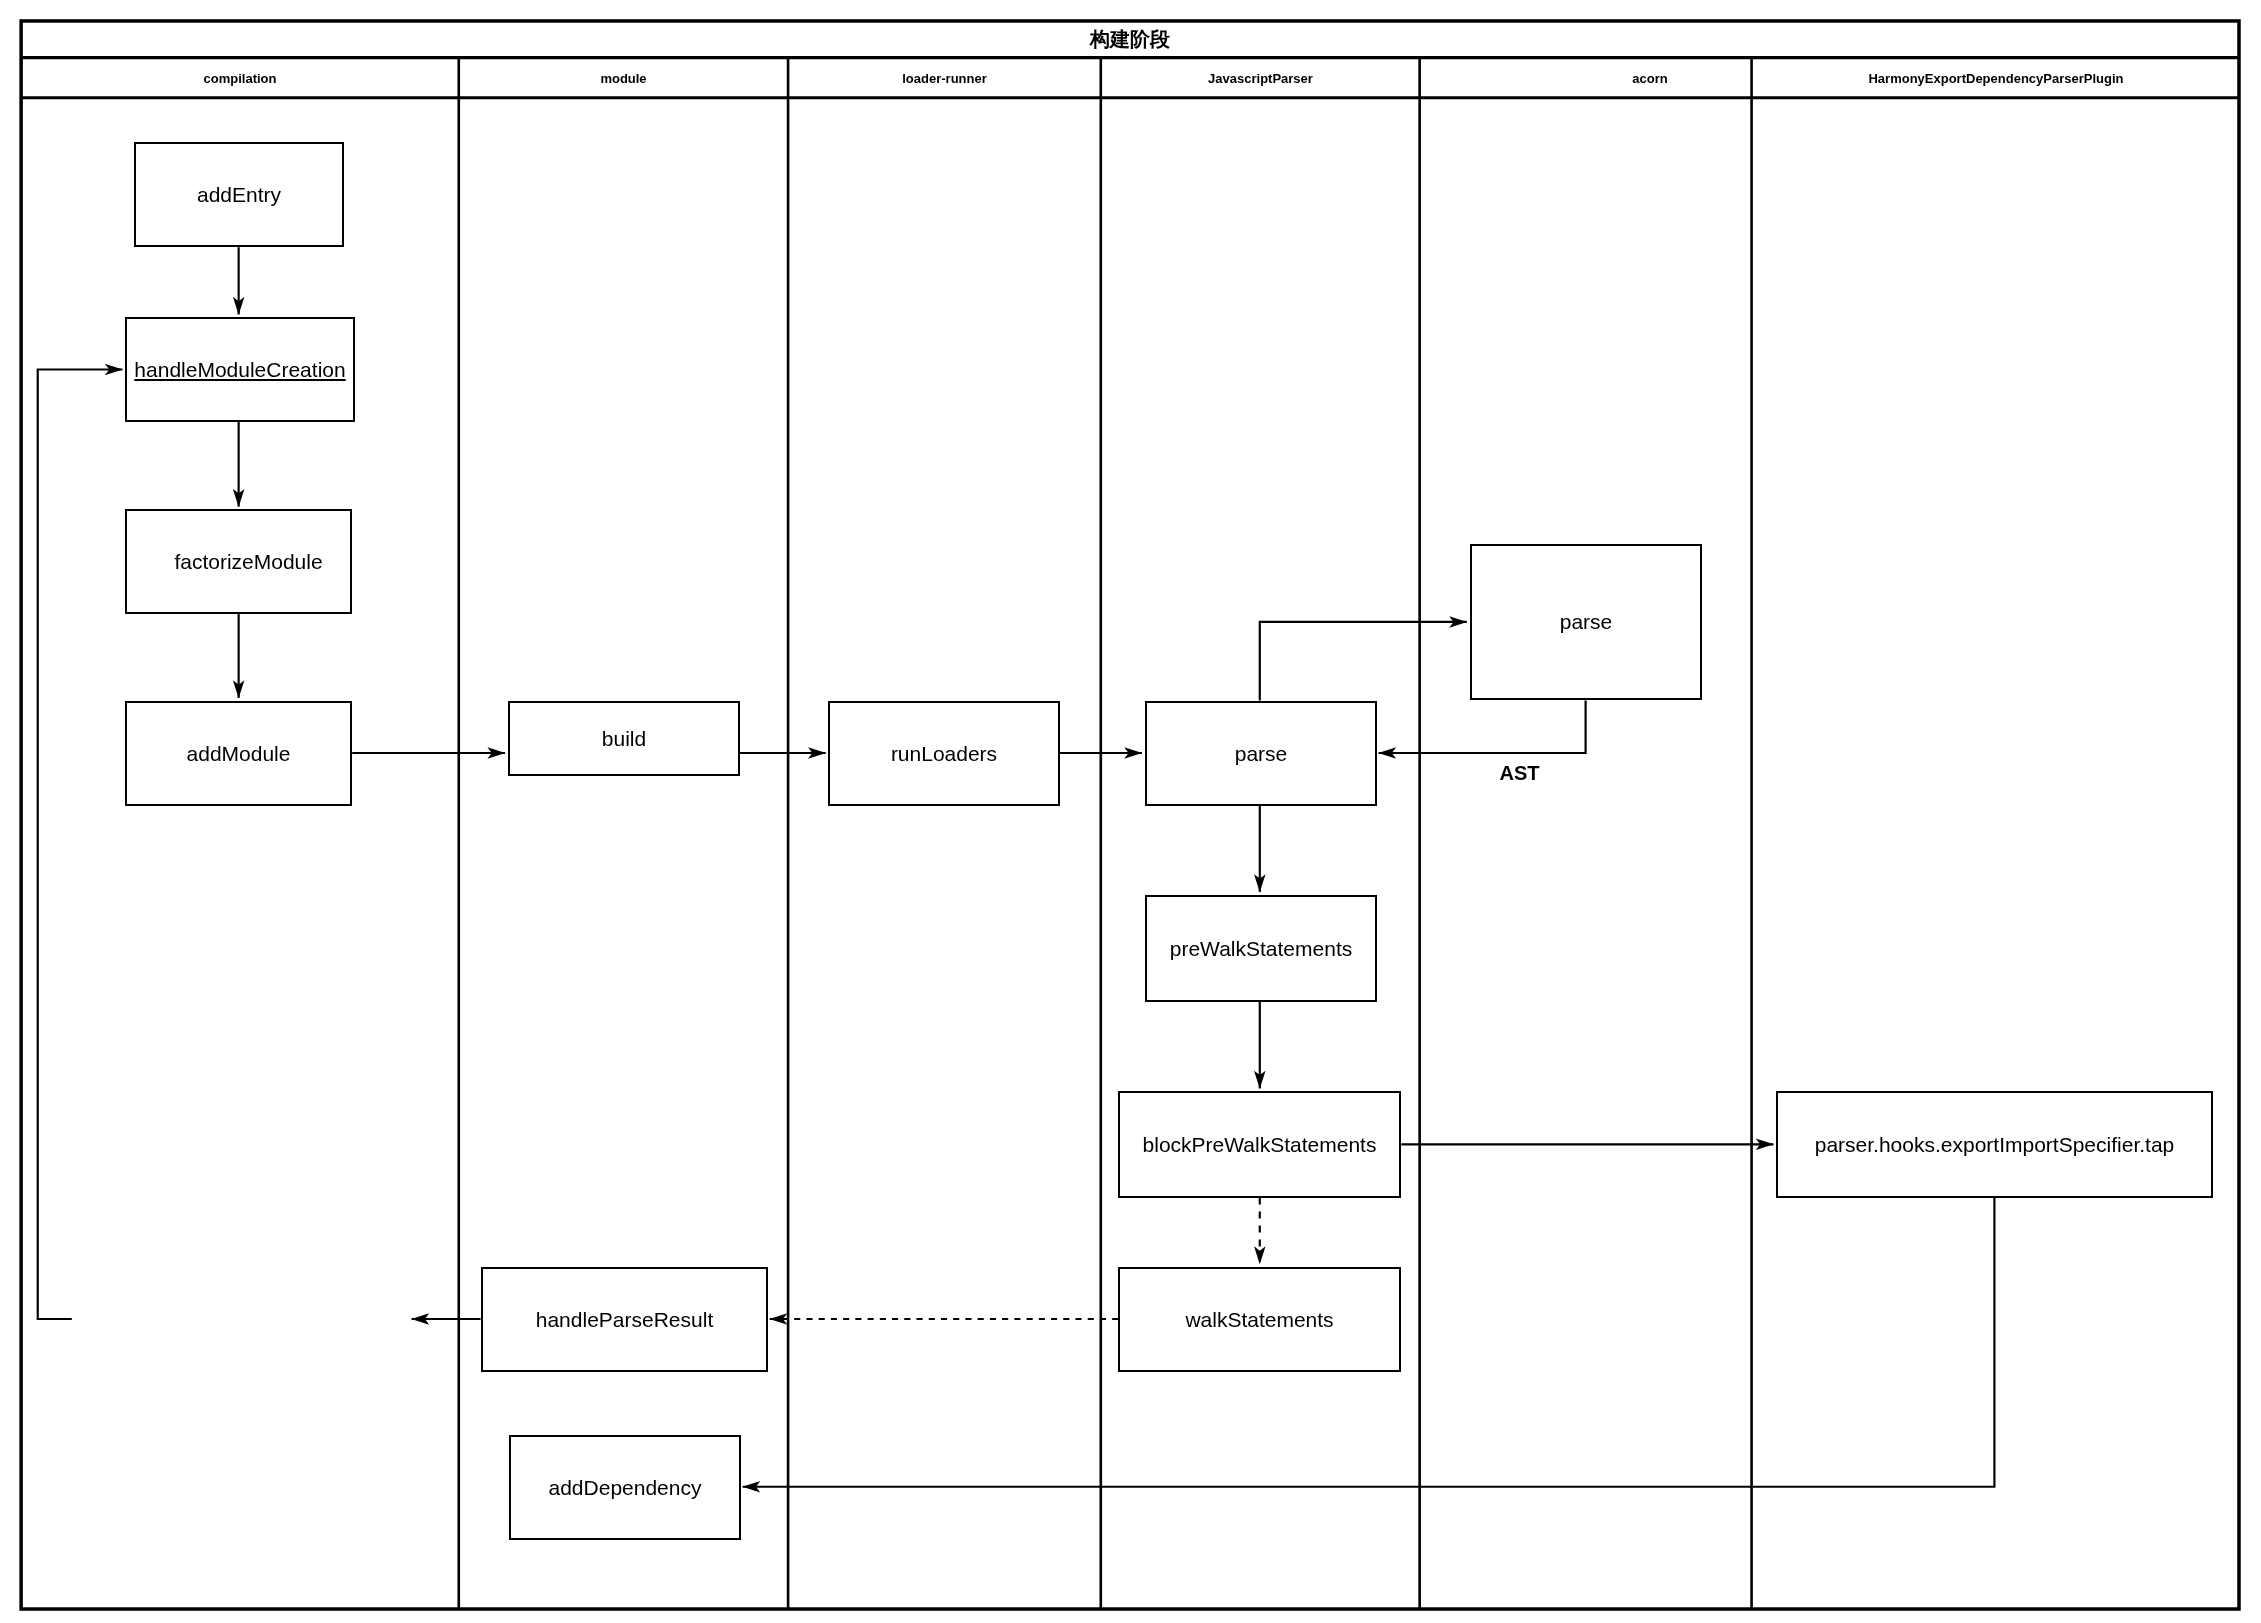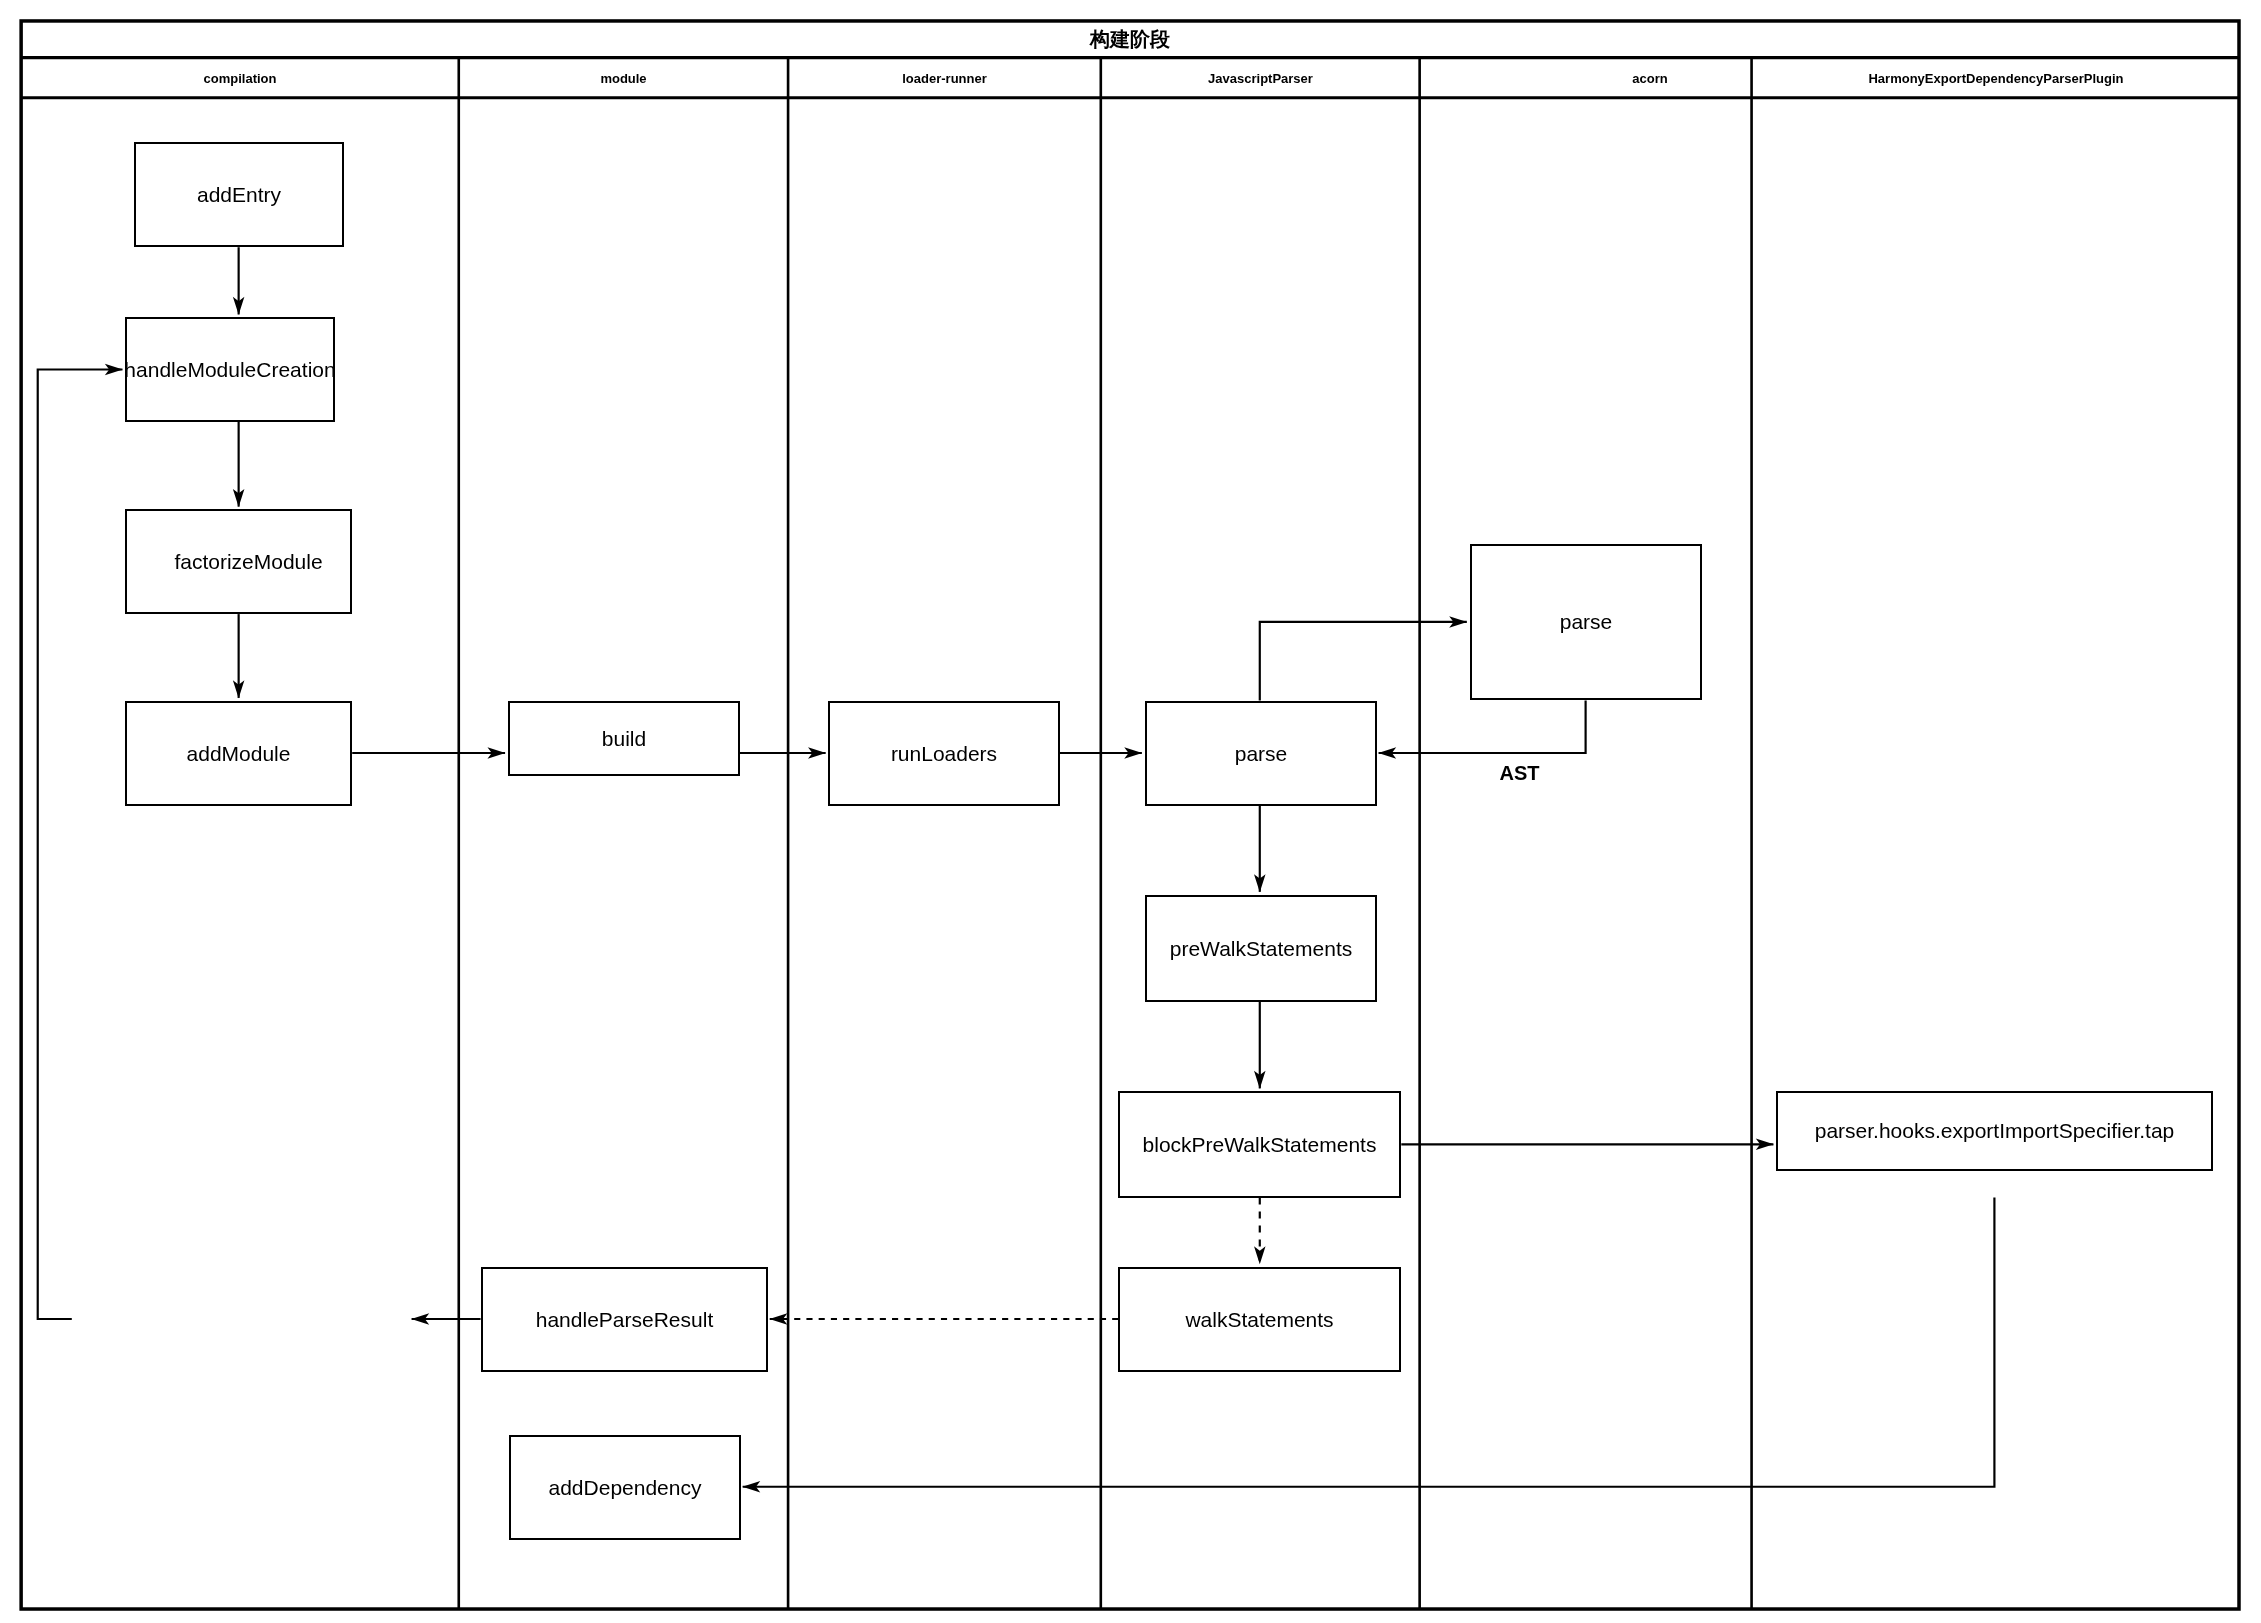--- a/index.html
+++ b/index.html
@@ -107,21 +107,21 @@
   <div class="cell-label" style="left:21px;top:58px;width:438px;height:40px;">compilation</div>
   <div class="cell-label" style="left:459px;top:58px;width:329px;height:40px;">module</div>
   <div class="cell-label" style="left:788px;top:58px;width:313px;height:40px;">loader-runner</div>
   <div class="cell-label" style="left:1101px;top:58px;width:319px;height:40px;">JavascriptParser</div>
   <div class="cell-label" style="left:1484px;top:58px;width:332px;height:40px;">acorn</div>
   <div class="cell-label" style="left:1752px;top:58px;width:488px;height:40px;">HarmonyExportDependencyParserPlugin</div>
 
   <div class="node" style="left:134px;top:142px;width:210px;height:105px;">
     <span>addEntry</span>
   </div>
-  <div class="node" style="left:125px;top:317px;width:210px;height:105px;">
+  <div class="node" style="left:125px;top:317px;width:230px;height:105px;text-decoration:underline;">
     <span>handleModuleCreation</span>
   </div>
   <div class="node" style="left:125px;top:509px;width:227px;height:105px;padding-left:20px;">
     <span>factorizeModule</span>
   </div>
   <div class="node" style="left:125px;top:701px;width:227px;height:105px;">
     <span>addModule</span>
   </div>
   <div class="node" style="left:508px;top:701px;width:232px;height:75px;">
     <span>build</span>
@@ -137,21 +137,21 @@
   </div>
   <div class="node" style="left:1145px;top:895px;width:232px;height:107px;">
     <span>preWalkStatements</span>
   </div>
   <div class="node" style="left:1118px;top:1091px;width:283px;height:107px;">
     <span>blockPreWalkStatements</span>
   </div>
   <div class="node" style="left:1118px;top:1267px;width:283px;height:105px;">
     <span>walkStatements</span>
   </div>
-  <div class="node" style="left:1776px;top:1091px;width:437px;height:80px;">
+  <div class="node" style="left:1776px;top:1091px;width:437px;height:107px;">
     <span>parser.hooks.exportImportSpecifier.tap</span>
   </div>
   <div class="node" style="left:481px;top:1267px;width:287px;height:105px;">
     <span>handleParseResult</span>
   </div>
   <div class="node" style="left:509px;top:1435px;width:232px;height:105px;">
     <span>addDependency</span>
   </div>
 
   <div class="edge-label" style="left:1476px;top:762px;width:87px;">AST</div>

